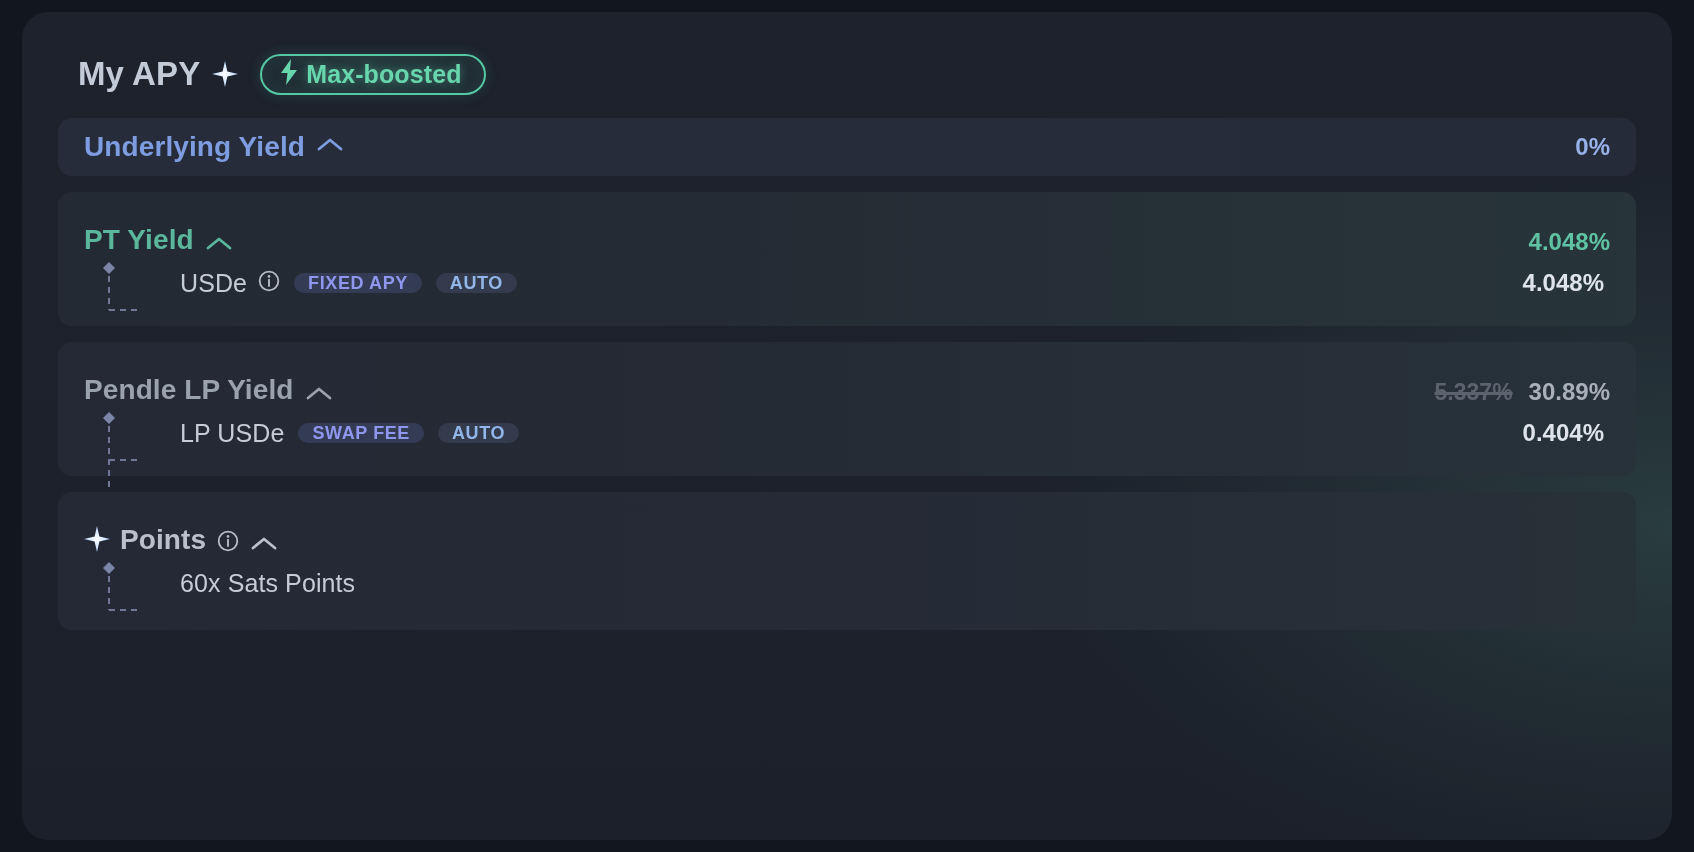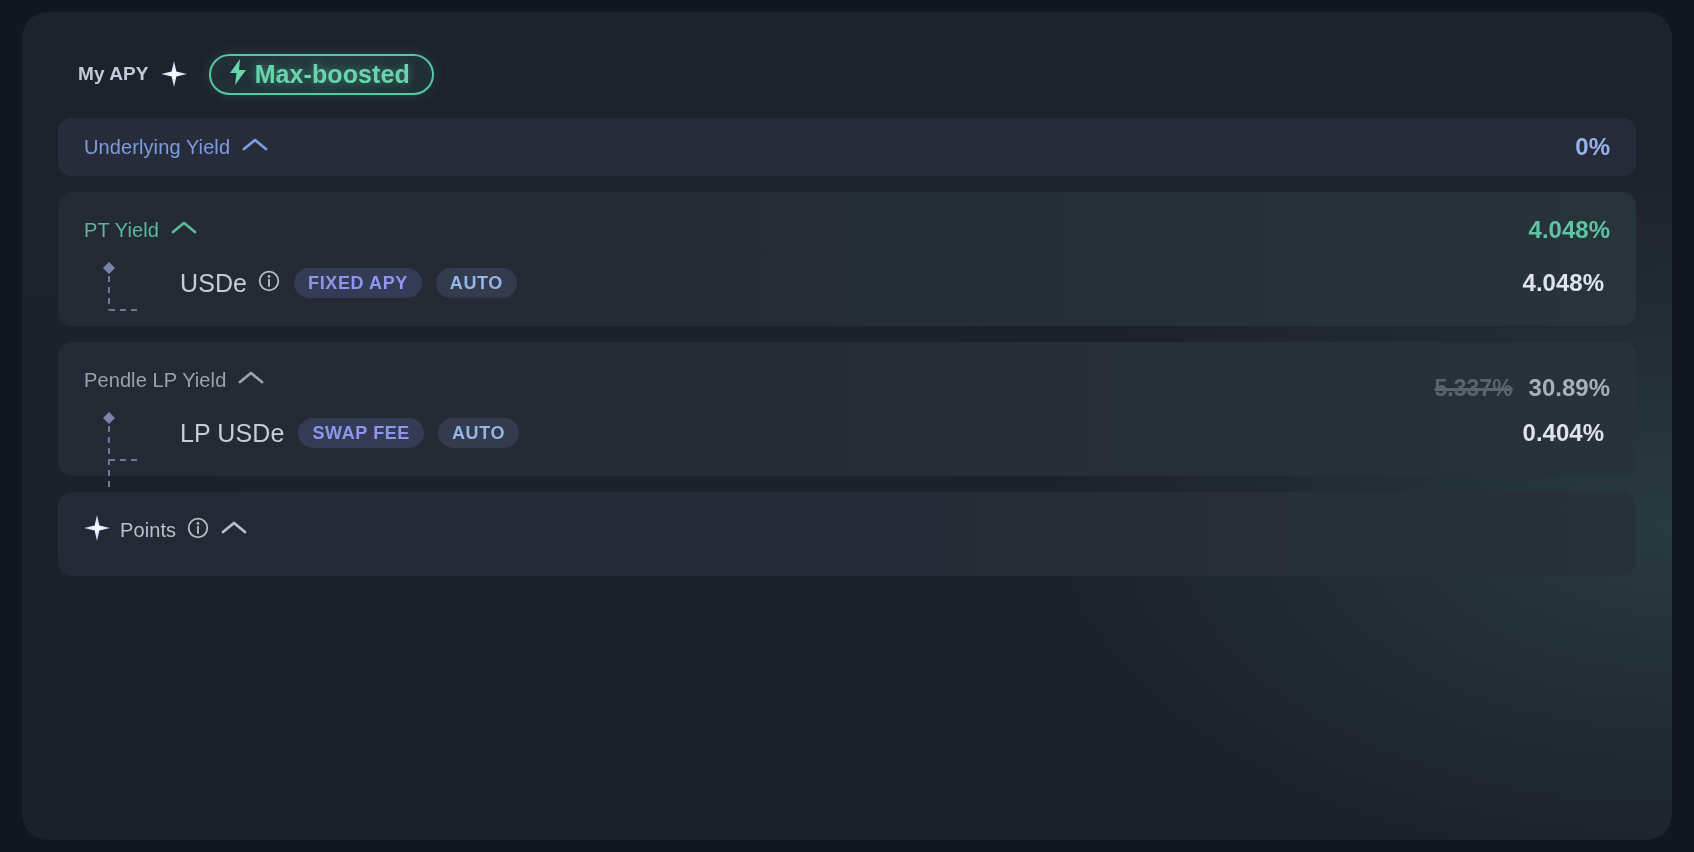--- a/index.html
+++ b/index.html
@@ -28,21 +28,21 @@
 
   
   .hdr {
     display: flex;
     align-items: center;
     height: 56px;
     padding: 0 6px 0 20px;
   }
   .hdr-left { display: flex; align-items: center; gap: 12px; }
   .hdr-title {
-    font-size: 19px;
+    font-size: 33px;
     font-weight: bold;
     color: #c3cad8;
     letter-spacing: .1px;
   }
   .spark-sm { width: 26px; height: 26px; display:block; }
   .boost-pill {
     display: flex; align-items: center; gap: 8px;
     margin-left: 10px;
     height: 41px;
     padding: 0 22px 0 18px;
@@ -86,24 +86,24 @@
   .sec-lp {
     background: linear-gradient(90deg, #242935 0%, #252b35 45%, #27323a 100%);
     padding-top: 12px; padding-bottom: 16px;
   }
   .sec-points {
     background: linear-gradient(90deg, #242935 0%, #252a36 45%, #273138 100%);
     padding-top: 12px; padding-bottom: 20px;
   }
 
   .sec-head {
-    display: flex; align-items: center;
+    display: flex; align-items: flex-end;
     height: 52px;
   }
-  .sec-title { font-size: 20px; font-weight: normal; letter-spacing:.1px; }
+  .sec-title { font-size: 28px; font-weight: bold; letter-spacing:.1px; }
   .t-underlying { color: #7e9ce0; }
   .t-pt { color: #5bb79b; }
   .t-lp { color: #9aa2ad; }
   .t-points { color: #b9c0cb; }
 
   .sec-right { margin-left: auto; display:flex; align-items:baseline; gap: 16px; }
   .v-strong { font-size: 24px; font-weight: bold; }
   .v-underlying { color: #98b1ea; }
   .v-pt { color: #5fc3a3; }
   .v-lp { color: #a9b0bb; }
@@ -124,21 +124,21 @@
     height: 54px;
     padding-left: 82px;
     justify-content: space-between;
   }
   .leaf-name { font-size: 25px; color: #c6ccd6; letter-spacing:.1px; }
   .leaf-right { margin-left: auto; display:flex; align-items:baseline; gap: 16px; padding-right: 6px; }
   .leaf-val { font-size: 24px; font-weight: bold; color: #dfe4ec; }
 
   .badge {
     display:inline-flex; align-items:center; justify-content:center;
-    height: 30px; padding: 0 14px;
+    height: 20px; padding: 0 14px;
     border-radius: 16px;
     font-size: 18px; font-weight: bold; letter-spacing: .6px;
     margin-left: 14px;
   }
   .b-purple { background: #343c55; color: #8e96ee; }
   .b-blue   { background: #333b4d; color: #93b6e8; }
 
   .info-ico { margin-left: 11px; display:block; }
   .spark-pt { display:block; margin-right: 10px; }
 </style>
@@ -276,15 +276,25 @@
           <path d="M11 9.6 L11 16" stroke="#b6bcc7" stroke-width="1.9" stroke-linecap="round"></path>
         </svg>
       </span>
       <span class="chev">
         <svg width="26" height="16" viewBox="0 0 26 16">
             <path d="M2 12 L13 3 L24 12" stroke="#b9c0cb" stroke-width="2.8" fill="none" stroke-linecap="round" stroke-linejoin="round"></path>
           </svg>
       </span>
     </div>
 
+    <div class="rows">
+      <svg class="tree-svg" width="80" height="64">
+        <path d="M13 6 L19 12 L13 18 L7 12 Z" fill="#7b85a8"></path>
+        <path d="M13 20 L13 54" stroke="#6f7896" stroke-width="2" stroke-dasharray="6 5" fill="none"></path>
+        <path d="M13 54 L44 54" stroke="#6f7896" stroke-width="2" stroke-dasharray="6 5" fill="none"></path>
+      </svg>
+      <div class="leaf">
+        <span class="leaf-name">60x Sats Points</span>
+      </div>
+    </div>
   </div>
 
 </div>
 
 </body></html>

